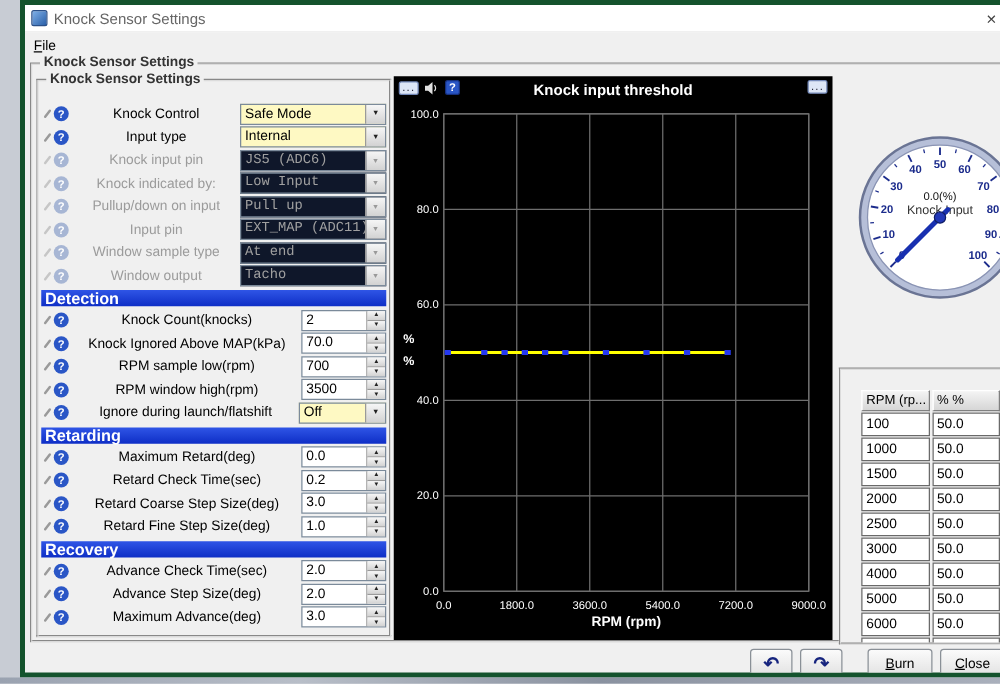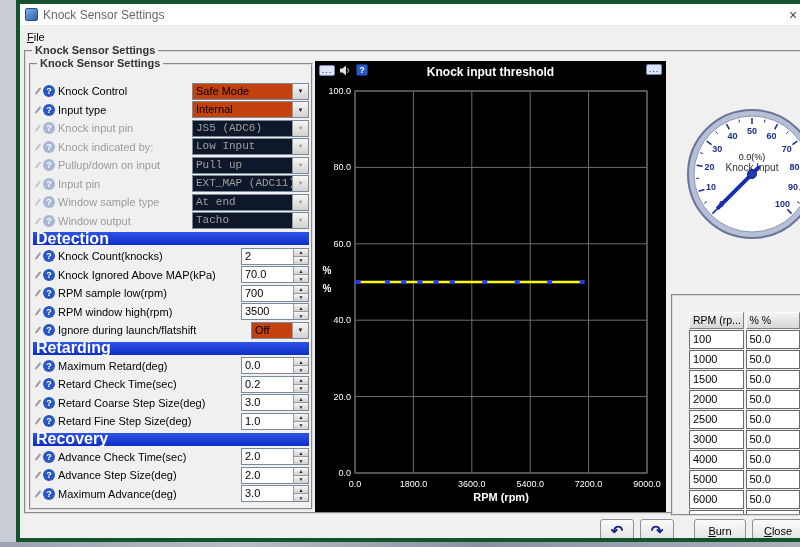--- a/index.html
+++ b/index.html
@@ -25,37 +25,37 @@
   .group-label { position:absolute; top:-8px; left:6px; background:#f0f0f0; padding:0 3px; font-size:11px; font-weight:bold; color:#333; white-space:nowrap; }
   #outer-group { left:4px; top:46px; width:791px; height:464px; }
   #inner-group { left:3px; top:11px; width:284px; height:447px; }
 
   
   #form-rows { position:absolute; left:2px; right:2px; top:17px; }
   .form-row { display:flex; align-items:center; height:18.5px; }
   .row-icon1 { width:10px; display:flex; justify-content:center; flex:0 0 10px; }
   .row-icon1::before { content:""; width:2px; height:8px; background:#9a9a9a; transform:rotate(38deg); border-radius:1px; }
   .row-icon2 { width:12px; height:12px; margin-right:3px; border-radius:50%; background:#2a56c6; color:#fff; font-size:9px; font-weight:bold; text-align:center; line-height:12px; flex:0 0 12px; }
-  .row-label { flex:1; font-size:11px; color:#000; white-space:nowrap; overflow:hidden; }
+  .row-label { flex:1; font-size:11px; color:#000; white-space:nowrap; overflow:hidden;text-align:center; }
   .form-row.disabled .row-label { color:#9b9b9b; }
   .form-row.disabled .row-icon2 { background:#a7b6d4; }
   .form-row.disabled .row-icon1::before { background:#c6c6c6; }
-  .select { width:117px; height:17px; border:1px solid #7b8a9a; background:#c2410c; display:flex; align-items:stretch; flex:0 0 auto; }
-  .select.narrow { width:58px; }
+  .select { width:117px; height:17px; border:1px solid #7b8a9a; background:#fef9c3; display:flex; align-items:stretch; flex:0 0 auto; }
+  .select.narrow { width:70px; }
   .form-row.disabled .select { background:#0f172a;font-family:Liberation Mono, monospace; }
   .select-val { flex:1; font-size:11px; padding:1px 0 0 3px; white-space:nowrap; overflow:hidden; color:#000; }
   .form-row.disabled .select-val { color:#a0a0a0; }
   .arrow-btn { width:16px; flex:0 0 16px; background:linear-gradient(#f6f6f6,#d2d2d2); border-left:1px solid #9a9a9a; font-size:6px; color:#222; display:flex; align-items:center; justify-content:center; }
   .form-row.disabled .arrow-btn { color:#999; }
   .spinner { width:68px; height:17px; border:1px solid #7b8a9a; background:#fff; display:flex; align-items:stretch; flex:0 0 auto; }
   .spinner-val { flex:1; font-size:11px; padding:1px 0 0 3px; white-space:nowrap; overflow:hidden; }
   .spin-btns { width:15px; flex:0 0 15px; display:flex; flex-direction:column; border-left:1px solid #9a9a9a; }
   .spin-up,.spin-down { flex:1; background:linear-gradient(#f6f6f6,#d2d2d2); font-size:5px; color:#222; display:flex; align-items:center; justify-content:center; }
   .spin-up { border-bottom:1px solid #9a9a9a; }
-  .section-header { height:13px; margin:2px 0; background:linear-gradient(#2f55e6,#0e2ec6); color:#fff; font-size:16px; font-weight:bold; padding-left:3px; display:flex; align-items:center; }
+  .section-header { height:13px; margin:2px 0; background:linear-gradient(#2f55e6,#0e2ec6); color:#fff; font-size:13px; font-weight:bold; padding-left:3px; display:flex; align-items:center; }
 
   
   #chart { position:absolute; left:289px; top:9px; width:351px; height:451px; background:#000; }
   .chart-title { position:absolute; top:4px; left:0; right:0; text-align:center; color:#fff; font-weight:bold; font-size:12px; }
   .chart-tools-left { position:absolute; top:3px; left:4px; display:flex; align-items:center; gap:4px; z-index:2; }
   .chart-tools-right { position:absolute; top:3px; right:4px; z-index:2; }
   .mini-btn { min-width:16px; height:11px; background:#dde6f6; border:1px solid #7388b8; border-radius:2px; color:#223; font-size:9px; line-height:8px; text-align:center; letter-spacing:1px; padding:0 1px; }
   .help-btn { width:12px; height:12px; background:#2a56c6; border:1px solid #16307e; border-radius:2px; color:#fff; font-size:9px; font-weight:bold; line-height:11px; text-align:center; }
   #chart-svg { position:absolute; left:0; top:20px; }
 

